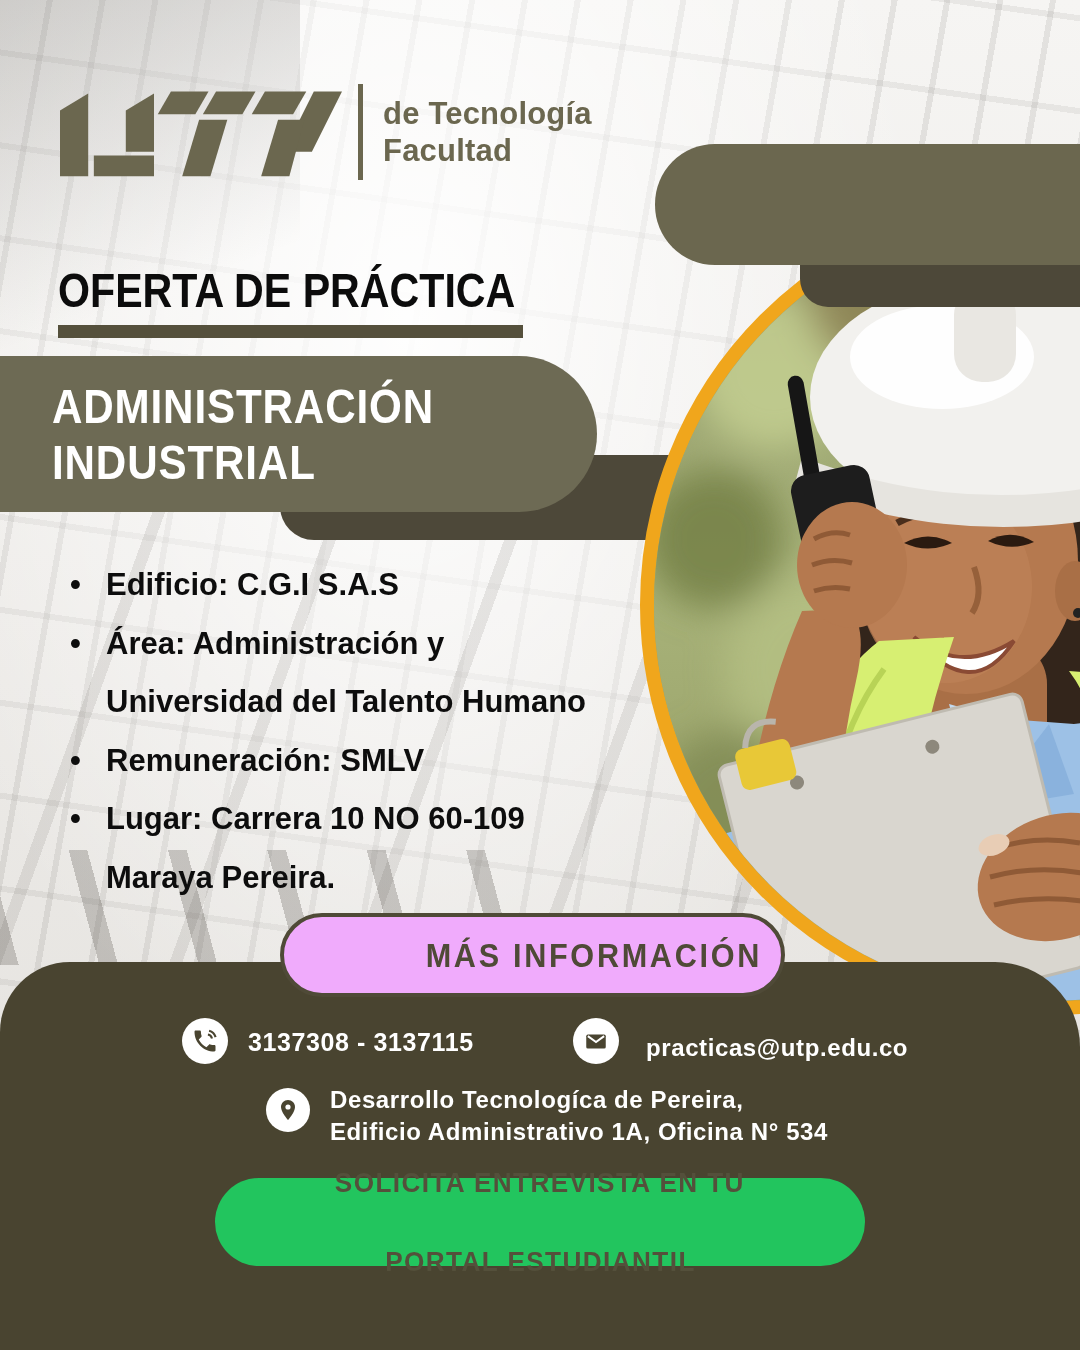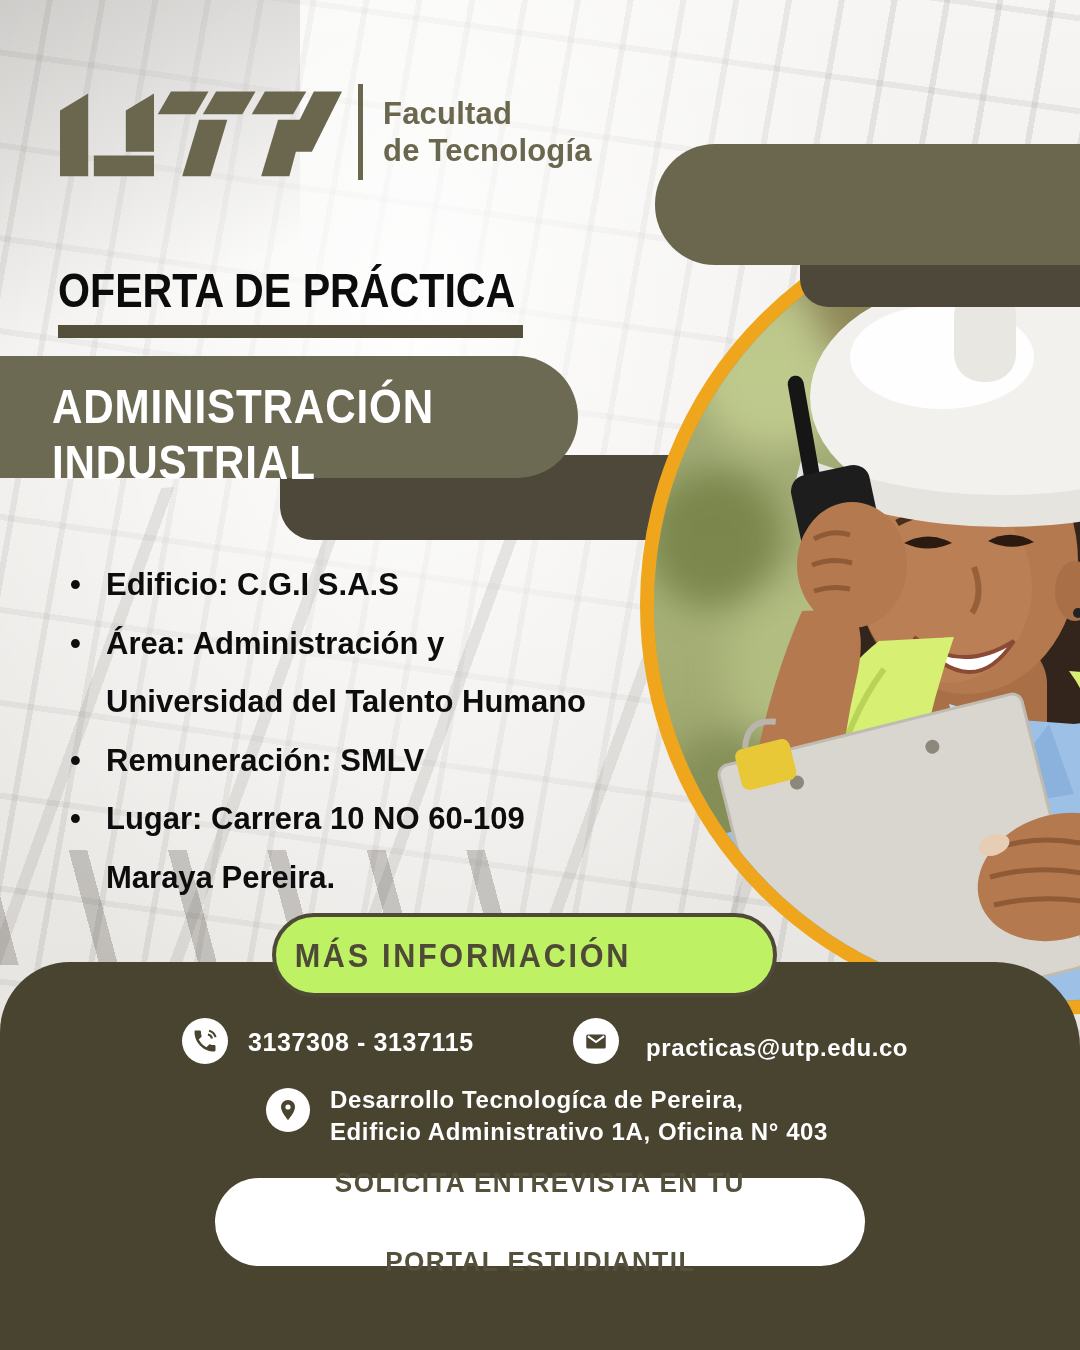--- a/index.html
+++ b/index.html
@@ -36,58 +36,58 @@
   .logo-svg{display:block;}
   .logo-divider{width:5px;height:96px;background:#6B674F;margin:0 20px 0 16px;}
   .faculty{color:#6B674F;font-weight:bold;font-size:31px;line-height:37px;letter-spacing:.2px;}
 
   
   .title{position:absolute;left:58px;top:262px;z-index:3;color:#0c0c0c;font-weight:bold;
     font-size:49px;letter-spacing:0;transform:scaleX(.84);transform-origin:0 50%;white-space:nowrap;}
   .title-bar{position:absolute;left:58px;top:325px;width:465px;height:13px;background:#55503C;z-index:3;}
 
   
-  .banner{position:absolute;left:0;top:356px;width:578px;height:122px;background:#6D6A54;
-    border-radius:0 80px 80px 0;z-index:3;color:#fff;}
+  .banner{position:absolute;left:0;top:356px;width:578px;height:156px;background:#6D6A54;
+    border-radius:0 80px 80px 0;z-index:3;color:#fff;padding-left:19px;}
   .banner-inner{position:absolute;left:52px;top:22px;font-weight:bold;font-size:49px;line-height:56px;
     letter-spacing:1px;transform:scaleX(.86);transform-origin:0 0;white-space:nowrap;}
 
   
   .bullets{position:absolute;left:70px;top:556px;z-index:3;color:#0d0d0d;font-weight:bold;
     font-size:31px;line-height:58.5px;}
   .b-row{display:flex;}
   .b-dot{width:36px;font-size:31px;}
   .b-row.cont .b-dot{visibility:hidden;}
 
   
   .photo{position:absolute;left:640px;top:195px;width:820px;height:820px;border-radius:50%;
     border:14px solid #F0A61C;box-sizing:border-box;overflow:hidden;z-index:2;background:#9aa46b;}
   .photo svg{display:block;}
 
   
-  .btn-more{position:absolute;left:272px;top:913px;width:505px;height:84px;background:#bef264;
+  .btn-more{position:absolute;left:280px;top:913px;width:505px;height:84px;background:#f0abfc;
     border:4px solid #4F4A37;border-radius:46px;box-sizing:border-box;z-index:6;
-    display:flex;align-items:center;justify-content:flex-start;}
+    display:flex;align-items:center;justify-content:flex-end;}
   .btn-more span{color:#4F4A37;font-weight:bold;font-size:34px;letter-spacing:3px;
     transform:scaleX(.9);white-space:nowrap;}
 
   
   .panel{position:absolute;left:0;right:0;top:962px;bottom:0;background:#494430;
     border-radius:70px 85px 0 0;z-index:5;color:#fff;}
   .ic-circle{position:absolute;width:46px;height:46px;border-radius:50%;background:#fff;
     display:flex;align-items:center;justify-content:center;}
   .c-phone{left:182px;top:56px;}
   .c-mail{left:573px;top:56px;}
   .c-pin{left:266px;top:126px;width:44px;height:44px;}
   .ct{position:absolute;font-weight:bold;letter-spacing:.6px;}
   .ct-phone{left:248px;top:66px;font-size:25px;}
   .ct-mail{left:646px;top:72px;font-size:24px;}
   .ct-addr{left:330px;top:122px;font-size:24px;line-height:32px;}
 
-  .btn-interview{position:absolute;left:215px;top:216px;width:650px;height:88px;background:#ffffff;
+  .btn-interview{position:absolute;left:215px;top:216px;width:650px;height:88px;background:#22c55e;
     border-radius:46px;display:flex;flex-direction:column;align-items:center;justify-content:center;gap:48px;}
   .btn-interview span{color:#54503B;font-weight:bold;font-size:27.5px;line-height:31px;
     letter-spacing:1.5px;transform:scaleX(.95);white-space:nowrap;}
 </style>
 </head>
 <body>
 
 <div class="flyer">
 
   <div class="bg-photo"></div>
@@ -199,22 +199,22 @@
         <polygon points="118,12 158,12 144,36 104,36"></polygon>
         <polygon points="166,12 208,12 194,36 152,36"></polygon>
         <polygon points="148,42 178,42 160,102 130,102"></polygon>
         <polygon points="218,12 262,12 248,36 204,36"></polygon>
         <polygon points="270,12 300,12 268,76 238,76"></polygon>
         <polygon points="232,42 260,42 244,102 214,102"></polygon>
       </g>
     </svg>
     <div class="logo-divider"></div>
     <div class="faculty">
+      <div>de Tecnología</div>
       <div>Facultad</div>
-      <div>de Tecnología</div>
     </div>
   </div>
 
   <div class="title">OFERTA DE PRÁCTICA</div>
   <div class="title-bar"></div>
 
   <div class="banner">
     <div class="banner-inner">
       <div>ADMINISTRACIÓN</div>
       <div>INDUSTRIAL</div>
@@ -271,21 +271,21 @@
     <div class="ct ct-mail">practicas@utp.edu.co</div>
 
     <div class="ic-circle c-pin">
       <svg width="24" height="24" viewBox="0 0 24 24">
         <path fill="#494430" d="M12 2C8.1 2 5 5.1 5 9c0 5.2 7 13 7 13s7-7.8 7-13c0-3.9-3.1-7-7-7z"></path>
         <circle cx="12" cy="9" r="2.6" fill="#ffffff"></circle>
       </svg>
     </div>
     <div class="ct ct-addr">
       <div>Desarrollo Tecnologíca de Pereira,</div>
-      <div>Edificio Administrativo 1A, Oficina N° 403</div>
+      <div>Edificio Administrativo 1A, Oficina N° 534</div>
     </div>
 
     <div class="btn-interview">
       <span>SOLICITA ENTREVISTA EN TU</span>
       <span>PORTAL ESTUDIANTIL</span>
     </div>
   </div>
 
 </div>
 

